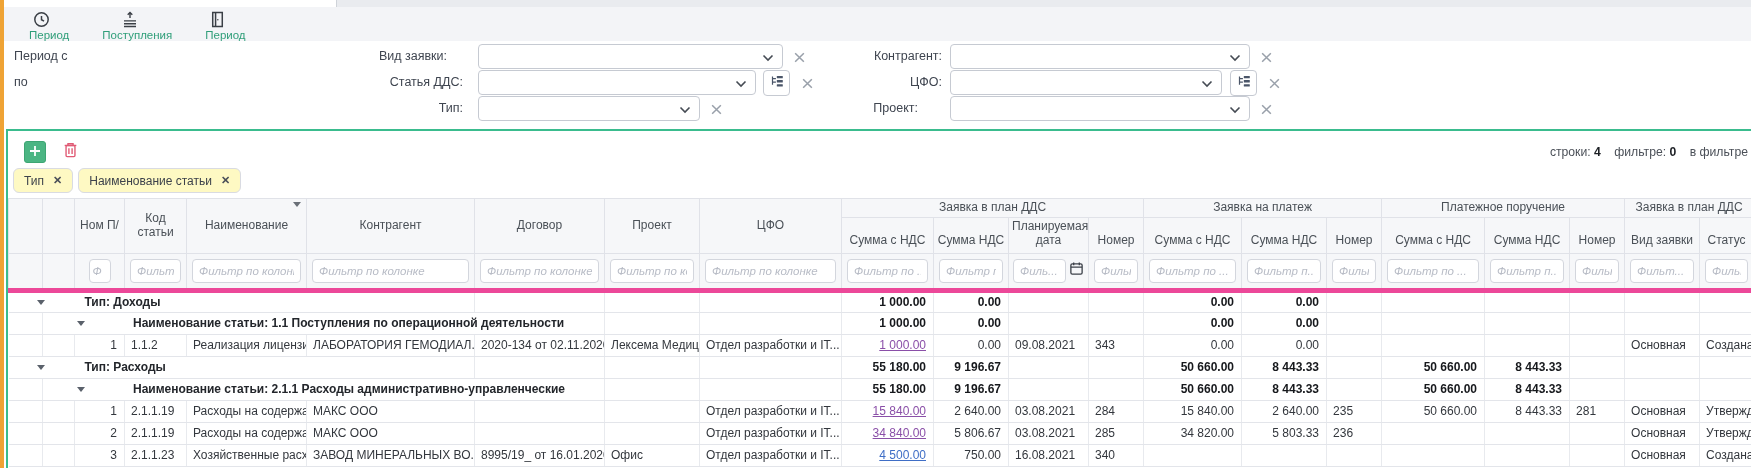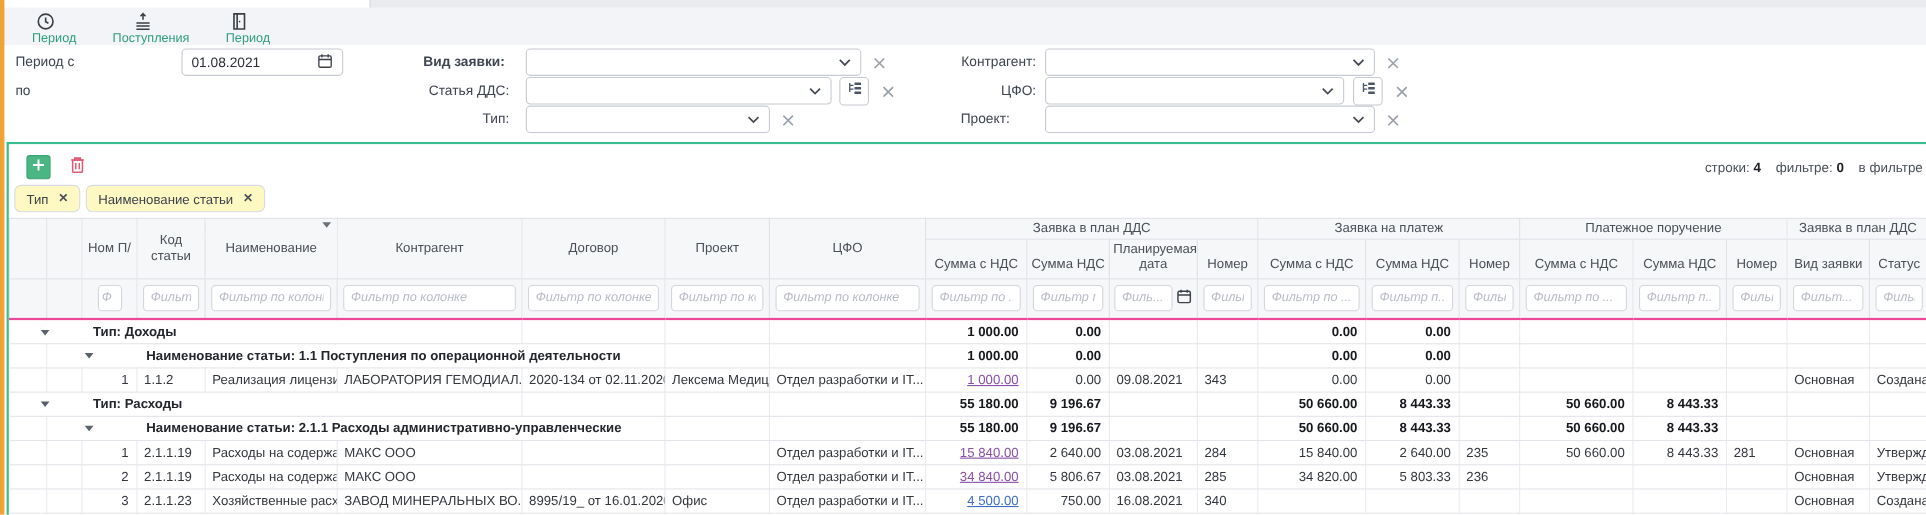--- a/index.html
+++ b/index.html
@@ -53,21 +53,21 @@
   .sort-tri { position:absolute; top:3px; right:5px; width:0; height:0; border-left:4px solid transparent; border-right:4px solid transparent; border-top:5px solid #6a7078; }
   thead tr.flt th { height:37px; padding:0 4px; vertical-align:middle; }
   .flt input { width:calc(100% - 2px); height:24px; border:1px solid #d3d6dd; border-radius:4px; background:#fff; padding:0 6px; font-size:11.5px; font-family:"Liberation Sans", sans-serif; color:#555; }
   .flt input::placeholder { font-style:italic; color:#b8bcc6; }
   .flt input.tiny { width:22px; padding:0 3px; }
   .flt .datecell { display:flex; align-items:center; gap:3px; }
   .flt .datecell input { flex:1; min-width:0; }
   .flt .datecell svg { flex-shrink:0; }
 
   tbody td { height:22px; border-right:1px solid #e8eaee; border-bottom:1px solid #e3e5ea; padding:2px 6px; font-size:12px; color:#33373d; white-space:nowrap; overflow:hidden; }
-  tbody tr:first-child td { border-top:2px solid #ec4899; }
+  tbody tr:first-child td { border-top:5px solid #ec4899; }
   td.r { text-align:right; padding-right:7px; }
   td.b { font-weight:bold; color:#16181c; }
   td.grp { font-weight:bold; color:#23262b; }
   .tri { display:inline-block; width:0; height:0; border-left:4px solid transparent; border-right:4px solid transparent; border-top:5px solid #5a616b; vertical-align:middle; cursor:pointer; }
   .glabel1 { margin-left:40px; }
   .tri1 { margin-left:22px; }
   .glabel2 { margin-left:48px; }
   .tri2 { margin-left:28px; }
   .lnk { color:#3f6ec6; text-decoration:underline; cursor:pointer; }
   .lnk.v { color:#8a4fa8; }
@@ -106,30 +106,23 @@
           <circle cx="6.3" cy="8.2" r="0.7" fill="#3a3f46" stroke="none"></circle>
         </svg>
       </span>
     <span class="lbl">Период</span>
   </div>
 </div>
 
 <div class="form">
 
   <div class="flabel" style="left:14px; top:8px;">Период с</div>
-  <div class="inp" style="left:165px; top:3px; width:147px;">
-    <span class="val">01.08.2021</span>
-    <span><svg width="15" height="15" viewBox="0 0 16 16" fill="none" stroke="#3c4149" stroke-width="1.3">
-          <rect x="2" y="3" width="12" height="11" rx="1.5"></rect>
-          <path d="M5 1.5v3M11 1.5v3M2 6.5h12"></path>
-        </svg></span>
-  </div>
   <div class="flabel" style="left:14px; top:34px;">по</div>
 
-  <div class="flabel right" style="left:336px; top:8px; width:123px;font-weight:bold;">Вид заявки:</div>
+  <div class="flabel right" style="left:324px; top:8px; width:123px;">Вид заявки:</div>
   <div class="sel" style="left:478px; top:3px; width:305px;">
     <span><svg width="12" height="8" viewBox="0 0 12 8" fill="none" stroke="#454b54" stroke-width="1.6">
           <path d="M1.5 1.5L6 6l4.5-4.5"></path>
         </svg></span>
   </div>
   <div class="clear-x" style="left:791px; top:8px;">
       <svg width="13" height="13" viewBox="0 0 12 12" stroke="#99a0aa" stroke-width="1.4">
         <path d="M2 2l8 8M10 2l-8 8"></path>
       </svg>
     </div>

